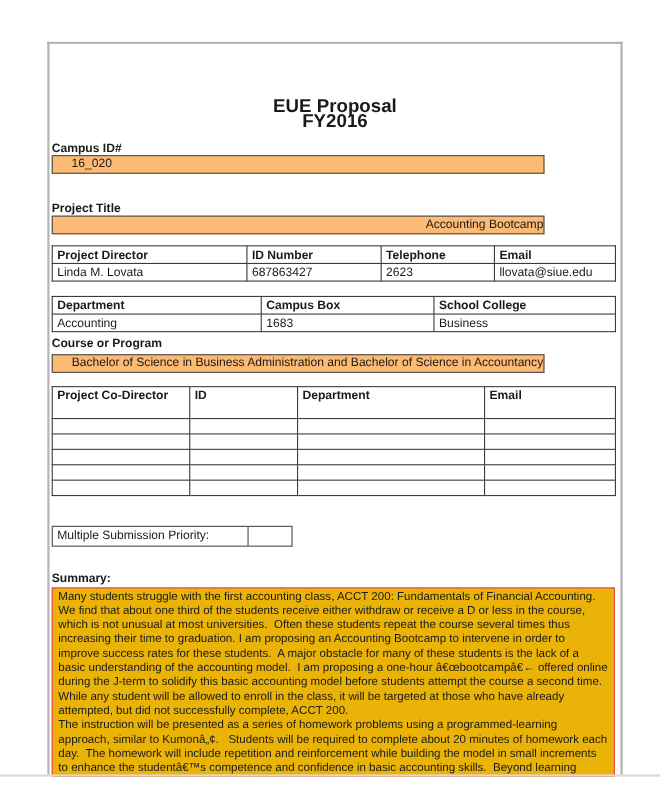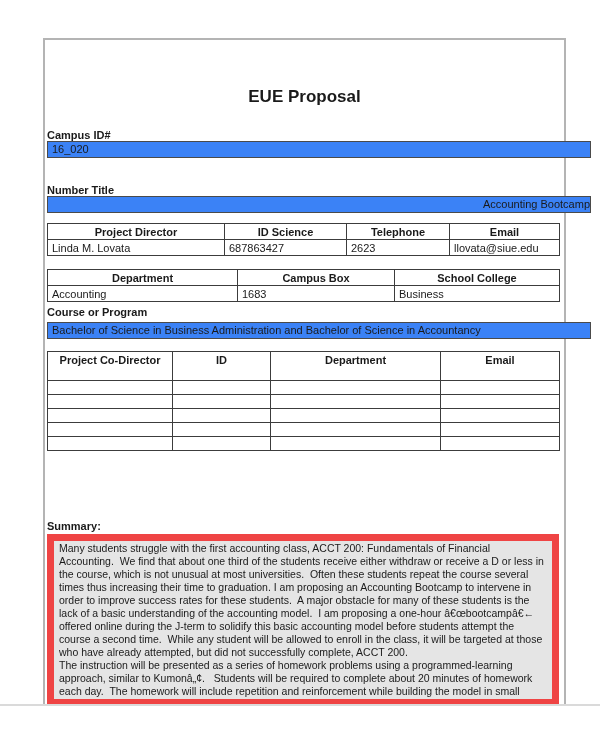--- a/index.html
+++ b/index.html
@@ -21,73 +21,74 @@
     font-family:"Liberation Serif", serif; font-size:35px; line-height:30px;
     color:#c41e1e; letter-spacing:-1px; display:block; margin-top:-2px;
   }
   .logo-tagline { display:block; font-size:7px; letter-spacing:0.4px; color:#3a3a3a; margin-top:0px; }
 
   .doc-title { position:absolute; top:50px; left:0; width:100%; text-align:center;
     font-weight:bold; font-size:17px; line-height:13px; }
 
   .label { position:absolute; left:2px; font-weight:bold; font-size:11px; }
   .fieldbox {
-    position:absolute; left:2px; width:544px; height:17px; border:1px solid #4a4a4a;
-    box-sizing:border-box; font-size:11px; line-height:15px; padding-left:4px; background:#3b82f6;
+    position:absolute; left:2px; width:448px; height:17px; border:1px solid #4a4a4a;
+    box-sizing:border-box; font-size:11px; line-height:15px; padding-left:17px; background:#fdba74;
   }
 
   table { position:absolute; left:2px; width:512px; border-collapse:collapse; table-layout:fixed; background:#fff; }
   th, td { border:1px solid #3c3c3c; font-size:11px; padding:0 4px; overflow:hidden; white-space:nowrap; }
-  th { text-align:center; font-weight:bold; }
+  th { text-align:left; font-weight:bold; }
   .tbl-director    { top:183px; }
   .tbl-director th, .tbl-director td { height:15px; }
   .tbl-department  { top:229px; }
   .tbl-department th, .tbl-department td { height:15px; }
   .tbl-codirector  { top:311px; }
   .tbl-codirector th { height:26px; vertical-align:top; padding-top:2px; }
   .tbl-codirector td { height:13px; }
 
   .msp { position:absolute; left:2px; top:438px; width:219px; height:19px;
     border:1px solid #4a4a4a; box-sizing:border-box; display:flex; background:#fff; }
   .msp-label { width:177px; box-sizing:border-box; font-size:11px; line-height:16px; padding-left:4px; }
   .msp-cell { flex:1; border-left:1px solid #4a4a4a; }
 
   .summary-box {
     position:absolute; left:2px; top:494px; width:512px; height:172px;
-    border:7px solid #ef4444; box-sizing:border-box; overflow:hidden; padding:1px 5px; background:#e5e5e5;
+    border:1px solid #ef4444; box-sizing:border-box; overflow:hidden; padding:1px 5px; background:#eab308;
   }
   .summary-box p { margin:0; font-size:10.5px; line-height:13px; white-space:pre-wrap; }
 </style>
 </head>
 <body>
 
 <div class="page">
 
 
   <div class="doc-title">
     <div>EUE Proposal</div>
+    <div>FY2016</div>
   </div>
 
   <div class="label" style="top:89px;">Campus ID#</div>
   <div class="fieldbox" style="top:101px;">16_020</div>
 
-  <div class="label" style="top:144px;">Number Title</div>
+  <div class="label" style="top:144px;">Project Title</div>
   <div class="fieldbox" style="top:156px;text-align:right;">Accounting Bootcamp</div>
 
   <table class="tbl-director">
     <colgroup>
         <col style="width:177px">
         <col style="width:122px">
         <col style="width:103px">
         <col style="width:110px">
       </colgroup>
     <thead>
         <tr>
           <th>Project Director</th>
-          <th>ID Science</th>
+          <th>ID Number</th>
           <th>Telephone</th>
           <th>Email</th>
         </tr>
       </thead>
       <tbody>
         <tr>
           <td>Linda M. Lovata</td>
           <td>687863427</td>
           <td>2623</td>
           <td>llovata@siue.edu</td>
@@ -111,21 +112,21 @@
       <tbody>
         <tr>
           <td>Accounting</td>
           <td>1683</td>
           <td>Business</td>
         </tr>
       </tbody>
   </table>
 
   <div class="label" style="top:266px;">Course or Program</div>
-  <div class="fieldbox" style="top:282px;">Bachelor of Science in Business Administration and Bachelor of Science in Accountancy</div>
+  <div class="fieldbox" style="top:282px;text-align:center;">Bachelor of Science in Business Administration and Bachelor of Science in Accountancy</div>
 
   <table class="tbl-codirector">
     <colgroup>
         <col style="width:125px">
         <col style="width:98px">
         <col style="width:170px">
         <col style="width:119px">
       </colgroup>
     <thead>
         <tr>
@@ -162,20 +163,24 @@
         </tr>
         <tr>
           <td></td>
           <td></td>
           <td></td>
           <td></td>
         </tr>
       </tbody>
   </table>
 
+  <div class="msp">
+    <div class="msp-label">Multiple Submission Priority:</div>
+    <div class="msp-cell"></div>
+  </div>
 
   <div class="label" style="top:480px;">Summary:</div>
   <div class="summary-box">
     <p>Many students struggle with the first accounting class, ACCT 200: Fundamentals of Financial Accounting.  We find that about one third of the students receive either withdraw or receive a D or less in the course, which is not unusual at most universities.  Often these students repeat the course several times thus increasing their time to graduation. I am proposing an Accounting Bootcamp to intervene in order to improve success rates for these students.  A major obstacle for many of these students is the lack of a basic understanding of the accounting model.  I am proposing a one-hour â€œbootcampâ€← offered online during the J-term to solidify this basic accounting model before students attempt the course a second time.  While any student will be allowed to enroll in the class, it will be targeted at those who have already attempted, but did not successfully complete, ACCT 200.</p>
     <p>The instruction will be presented as a series of homework problems using a programmed-learning approach, similar to Kumonâ„¢.   Students will be required to complete about 20 minutes of homework each day.  The homework will include repetition and reinforcement while building the model in small increments to enhance the studentâ€™s competence and confidence in basic accounting skills.  Beyond learning accounting, the practice of committing to a daily regimen of studying will be reinforced.</p>
   </div>
 
 </div>
 
 <div class="bottom-line"></div>

